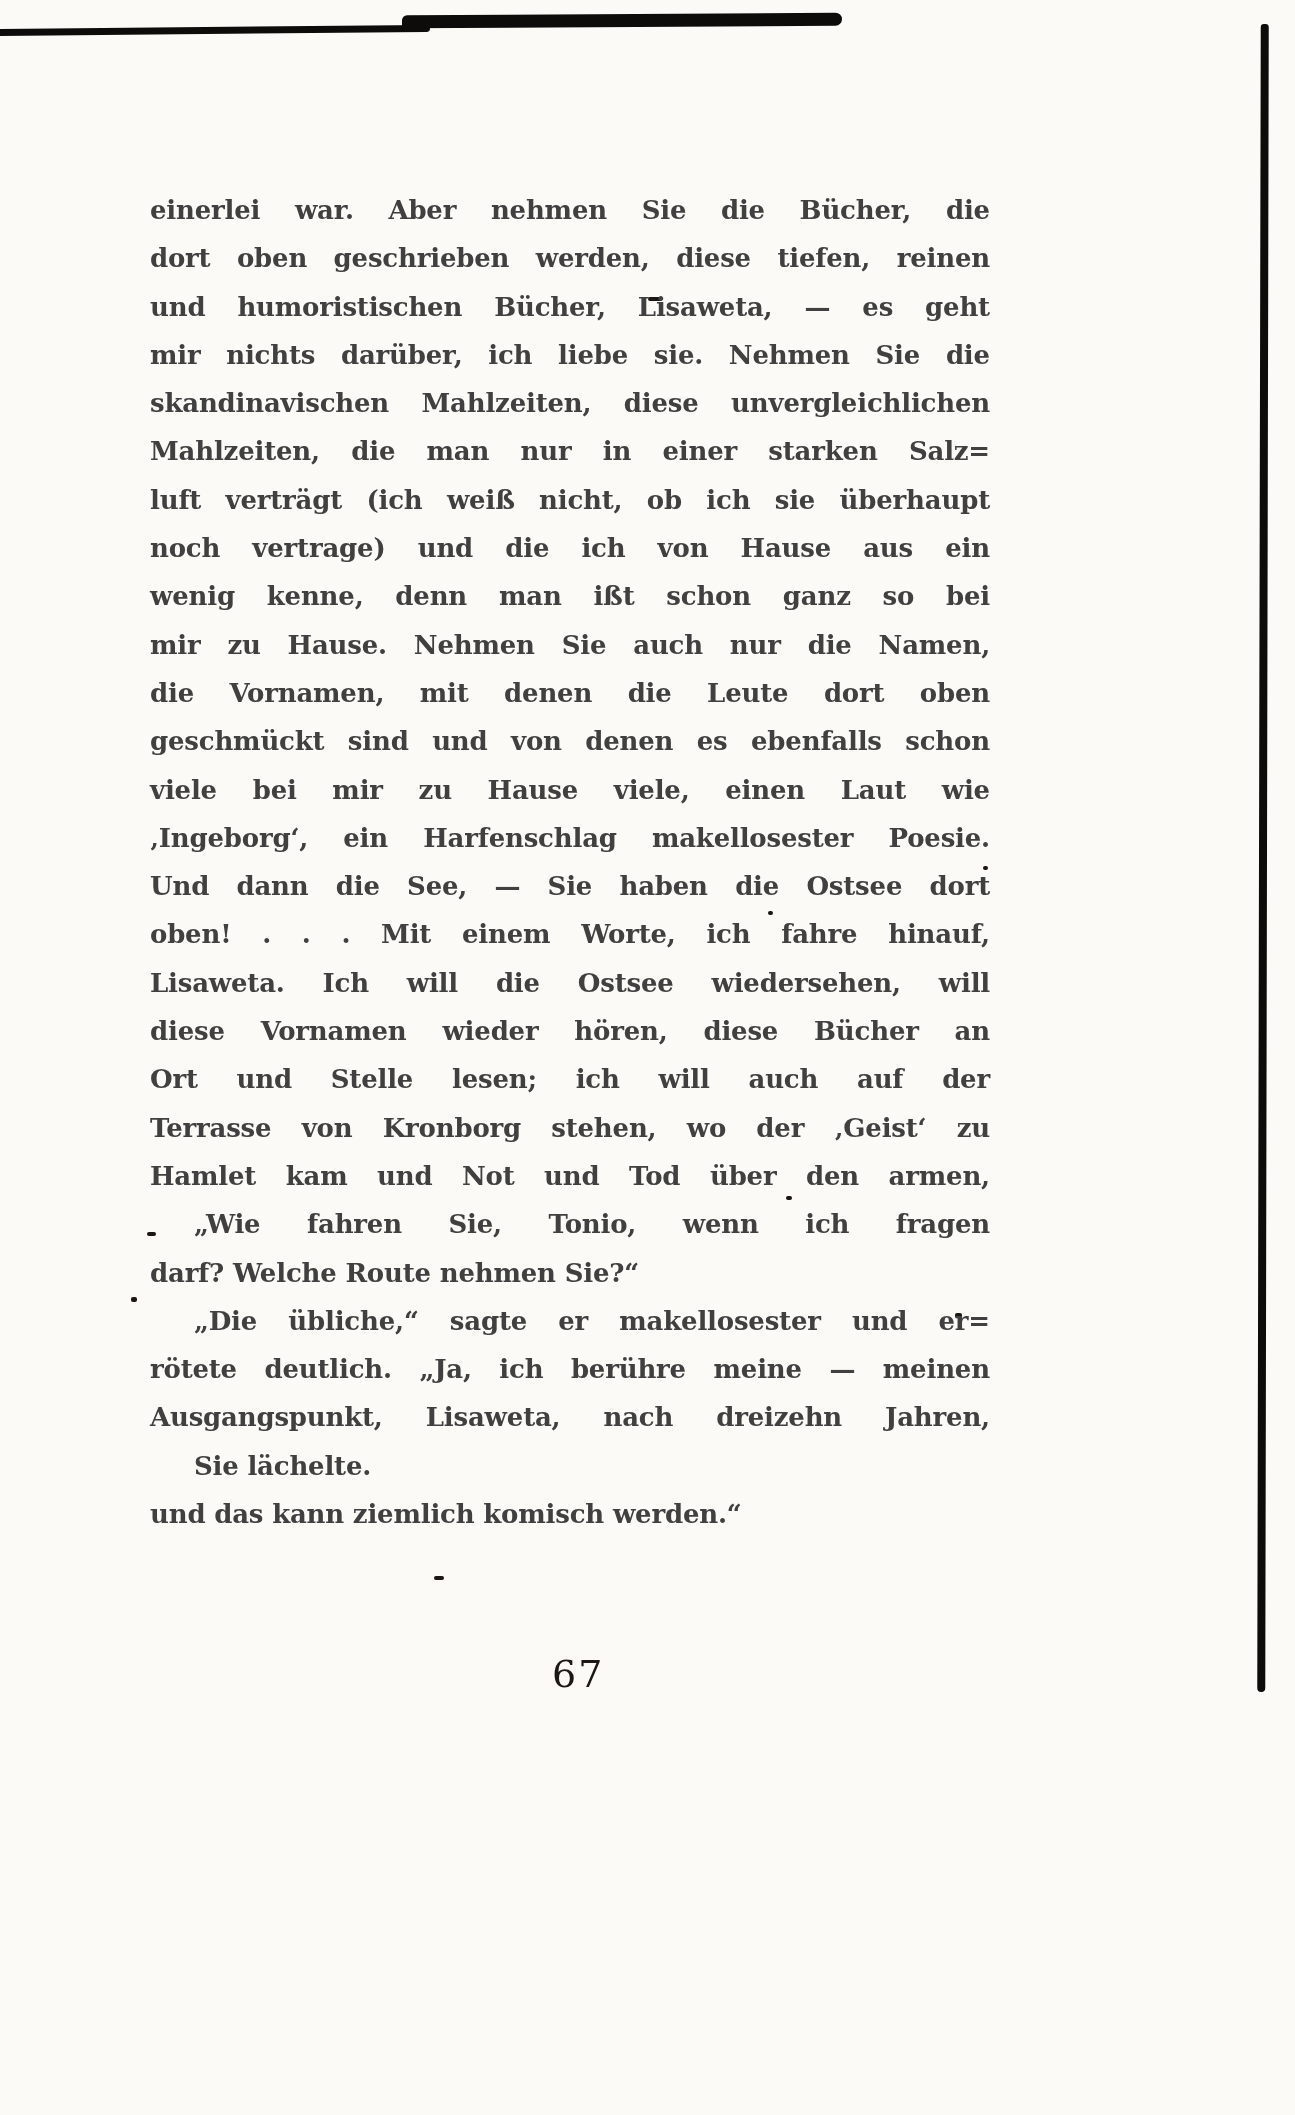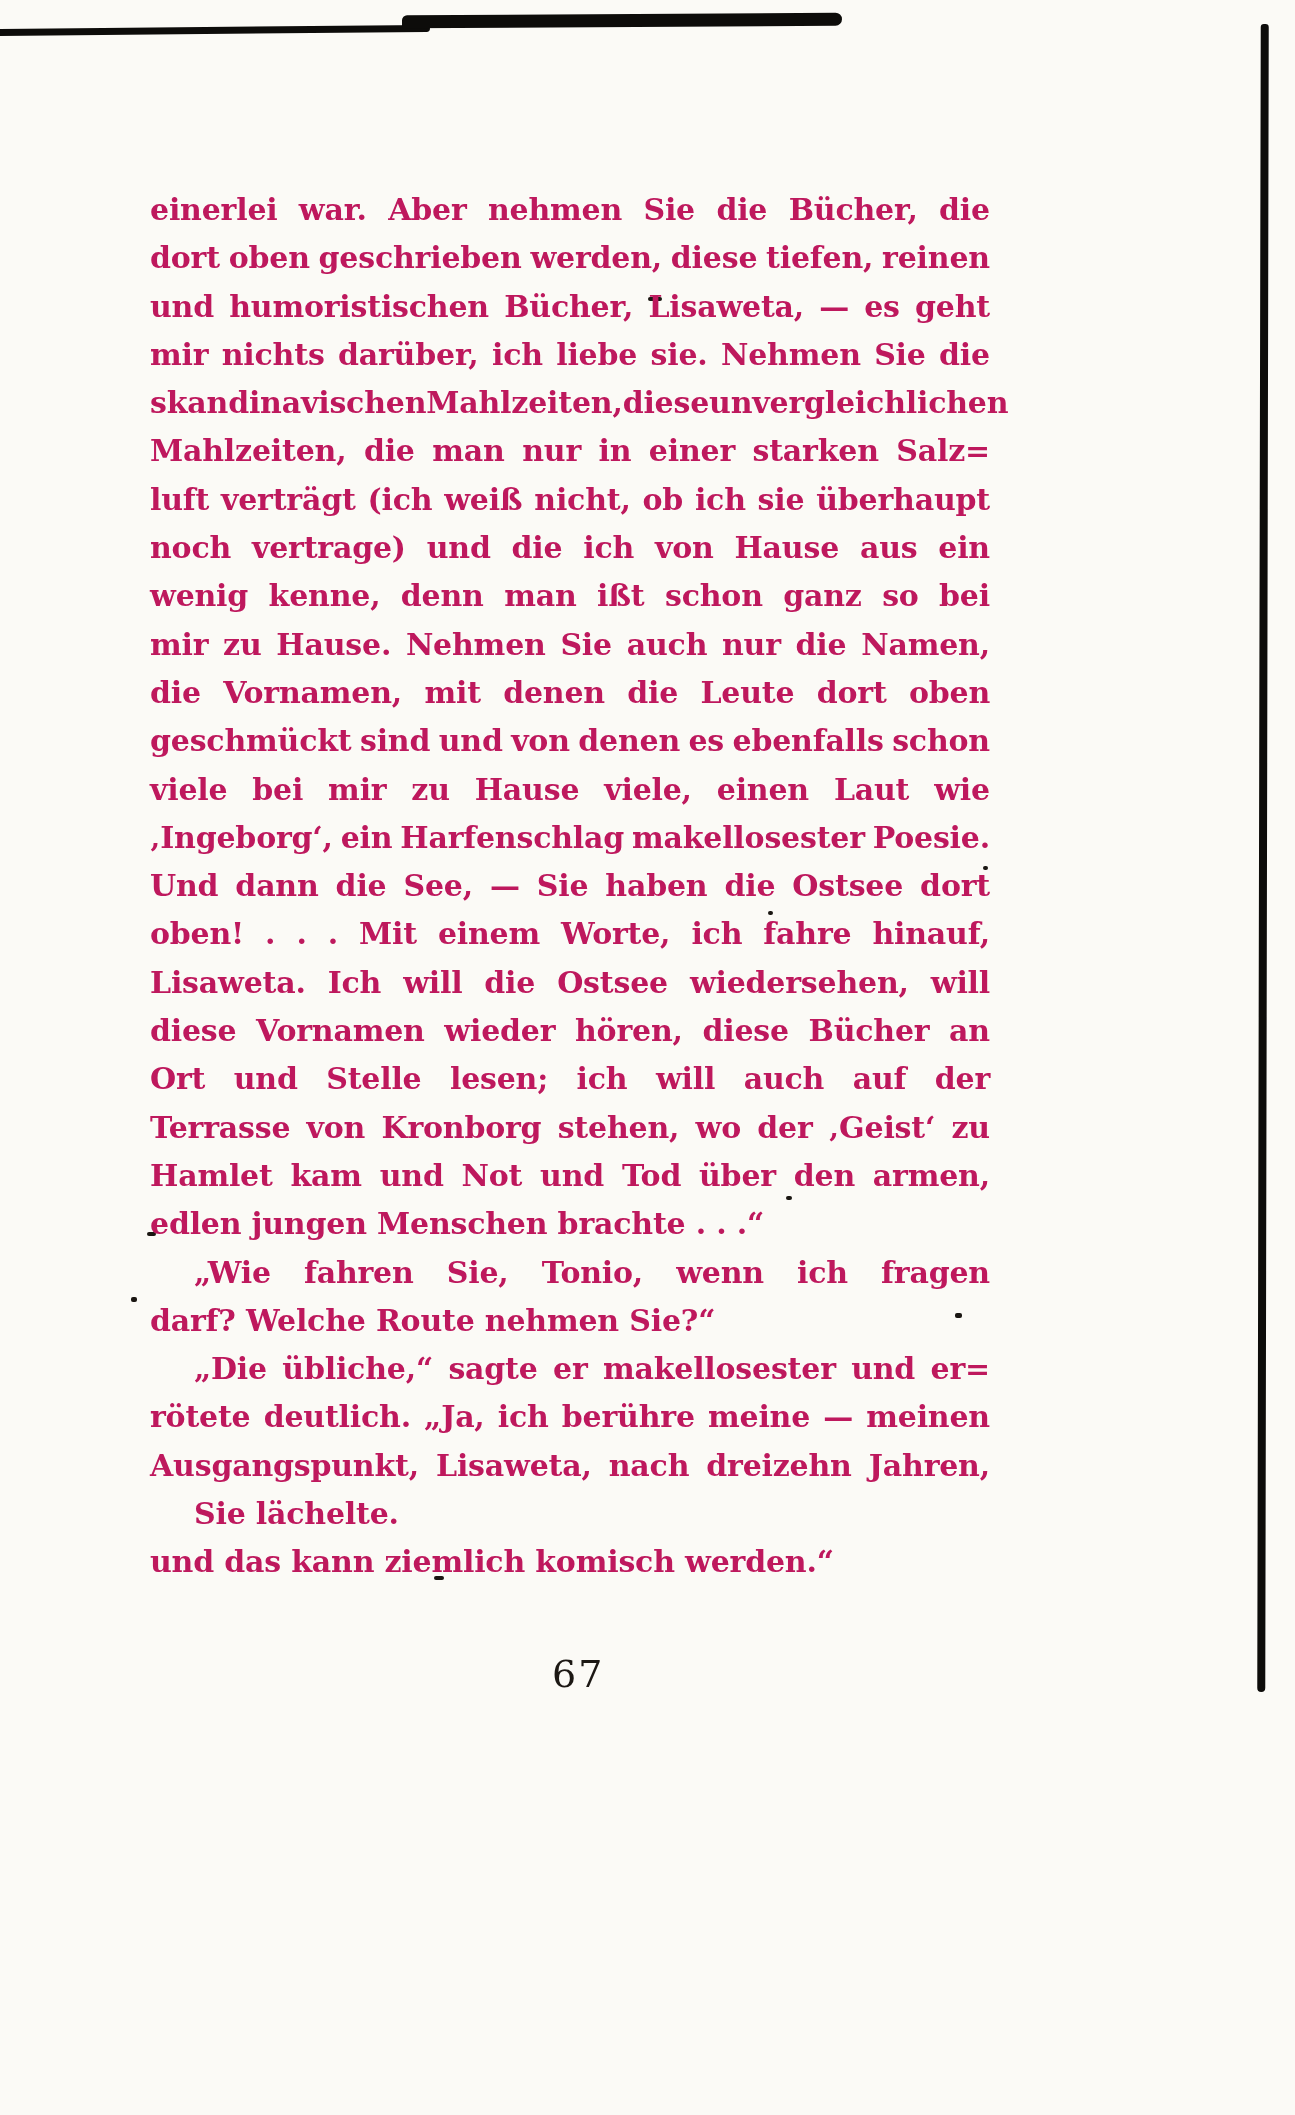--- a/index.html
+++ b/index.html
@@ -7,23 +7,23 @@
     position:relative;
     width:1295px;height:2115px;
     background:#fbfaf6;
     overflow:hidden;
     font-family:"DejaVu Serif","Liberation Serif",serif;
   }
   .text-block{
     position:absolute;
     left:150px;top:186px;
     width:840px;
-    color:#be185d;
+    color:#404040;
     font-weight:700;
-    font-size:30px;
+    font-size:26px;
     letter-spacing:-0.2px;
   }
   .line{
     height:48.3px;
     line-height:48.3px;
     white-space:nowrap;
   }
   .line.j{
     display:flex;
     justify-content:space-between;
@@ -269,21 +269,20 @@
         <span>Hamlet</span>
         <span>kam</span>
         <span>und</span>
         <span>Not</span>
         <span>und</span>
         <span>Tod</span>
         <span>über</span>
         <span>den</span>
         <span>armen,</span>
       </div>
-      <div class="line">edlen jungen Menschen brachte . . .“</div>
       <div class="line j ind">
         <span>„Wie</span>
         <span>fahren</span>
         <span>Sie,</span>
         <span>Tonio,</span>
         <span>wenn</span>
         <span>ich</span>
         <span>fragen</span>
       </div>
       <div class="line">darf? Welche Route nehmen Sie?“</div>

